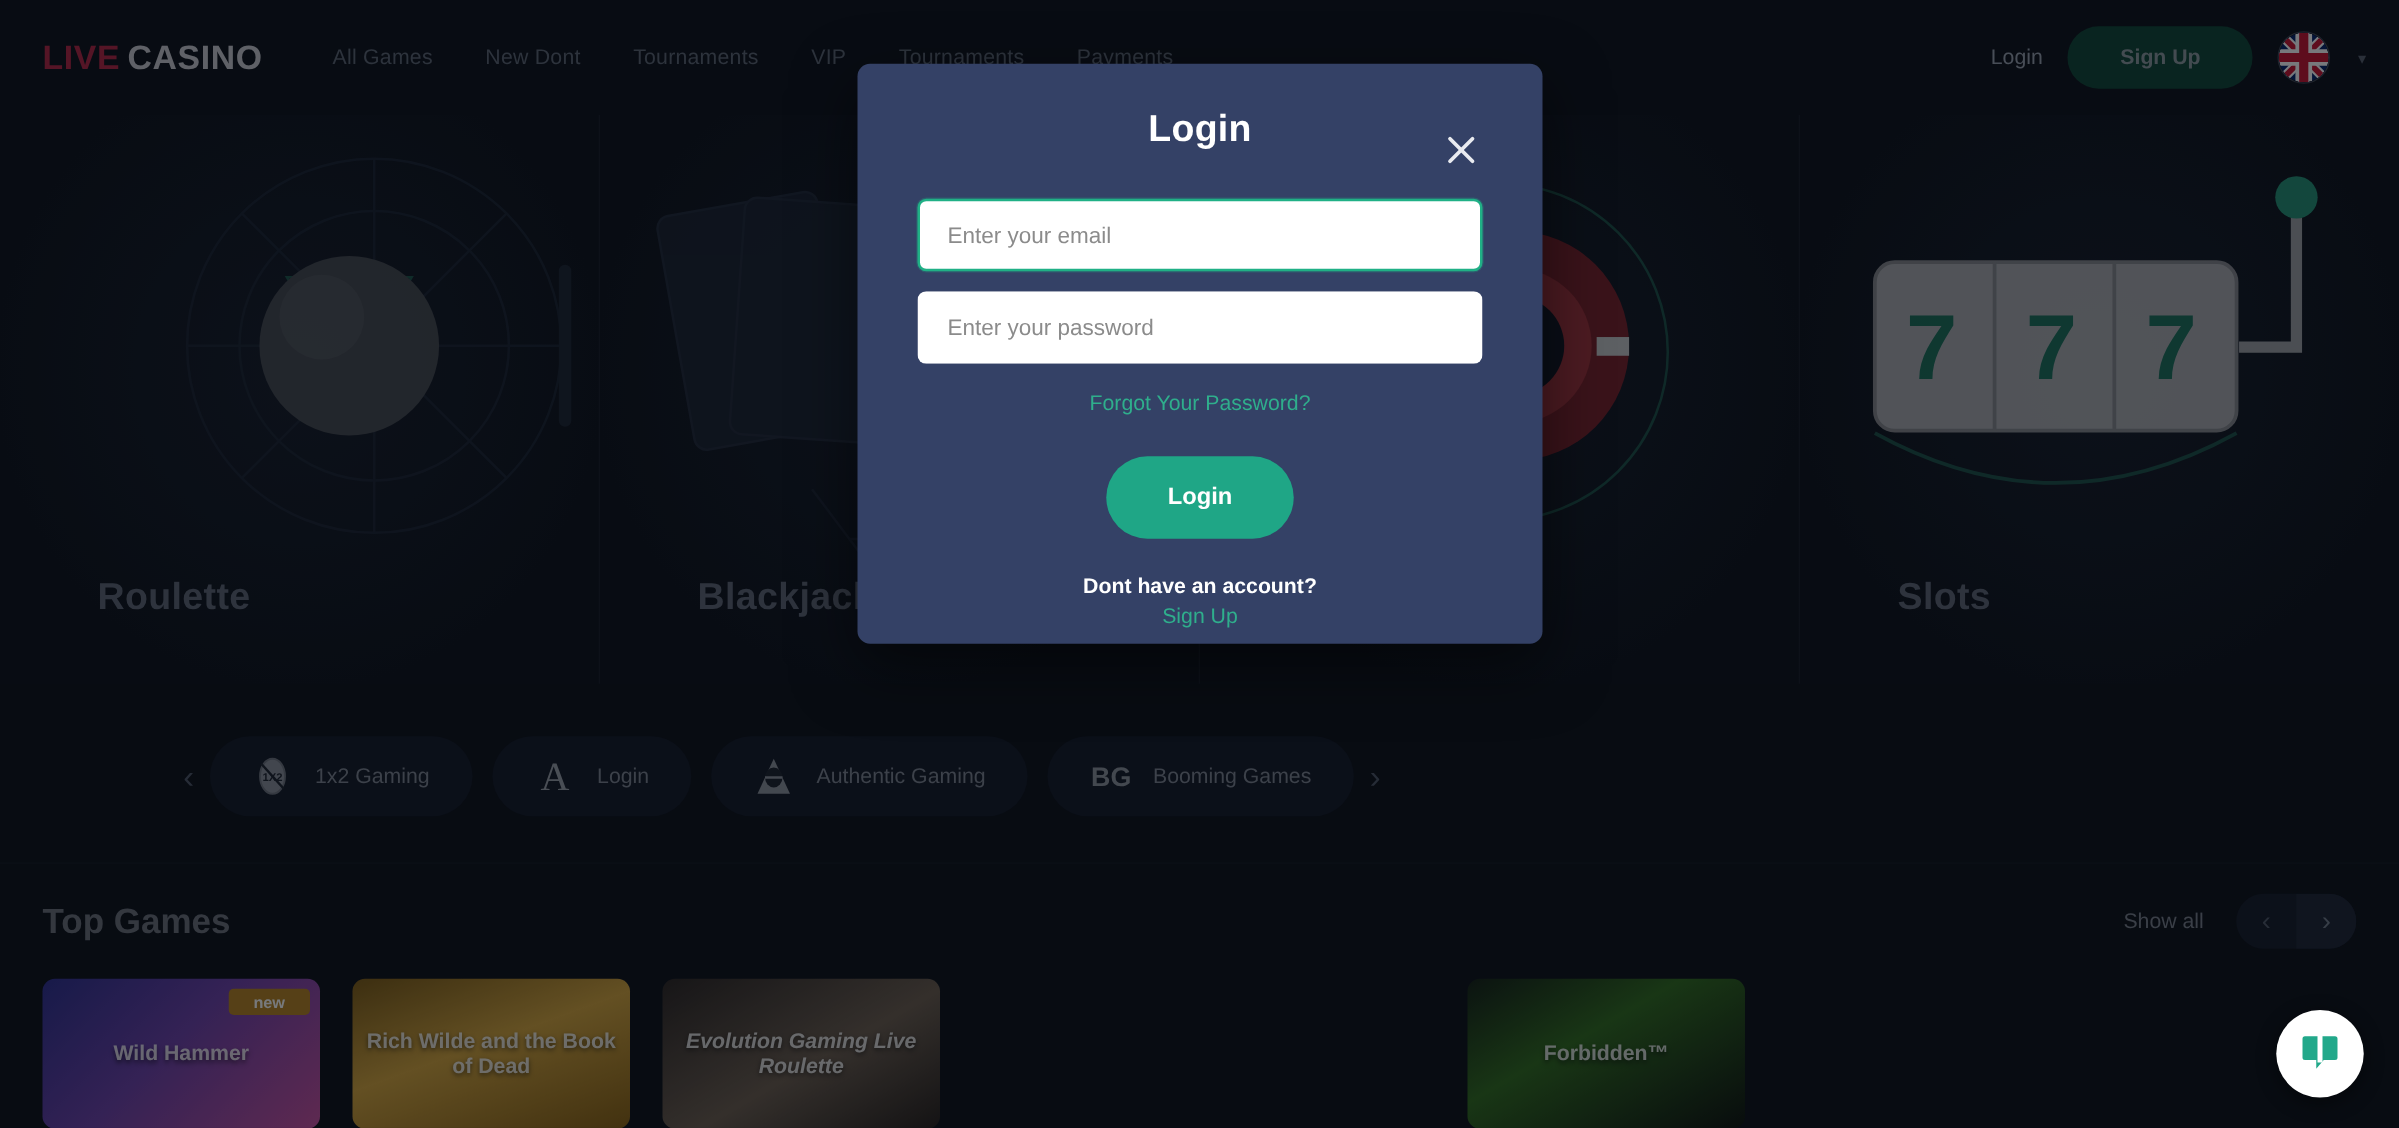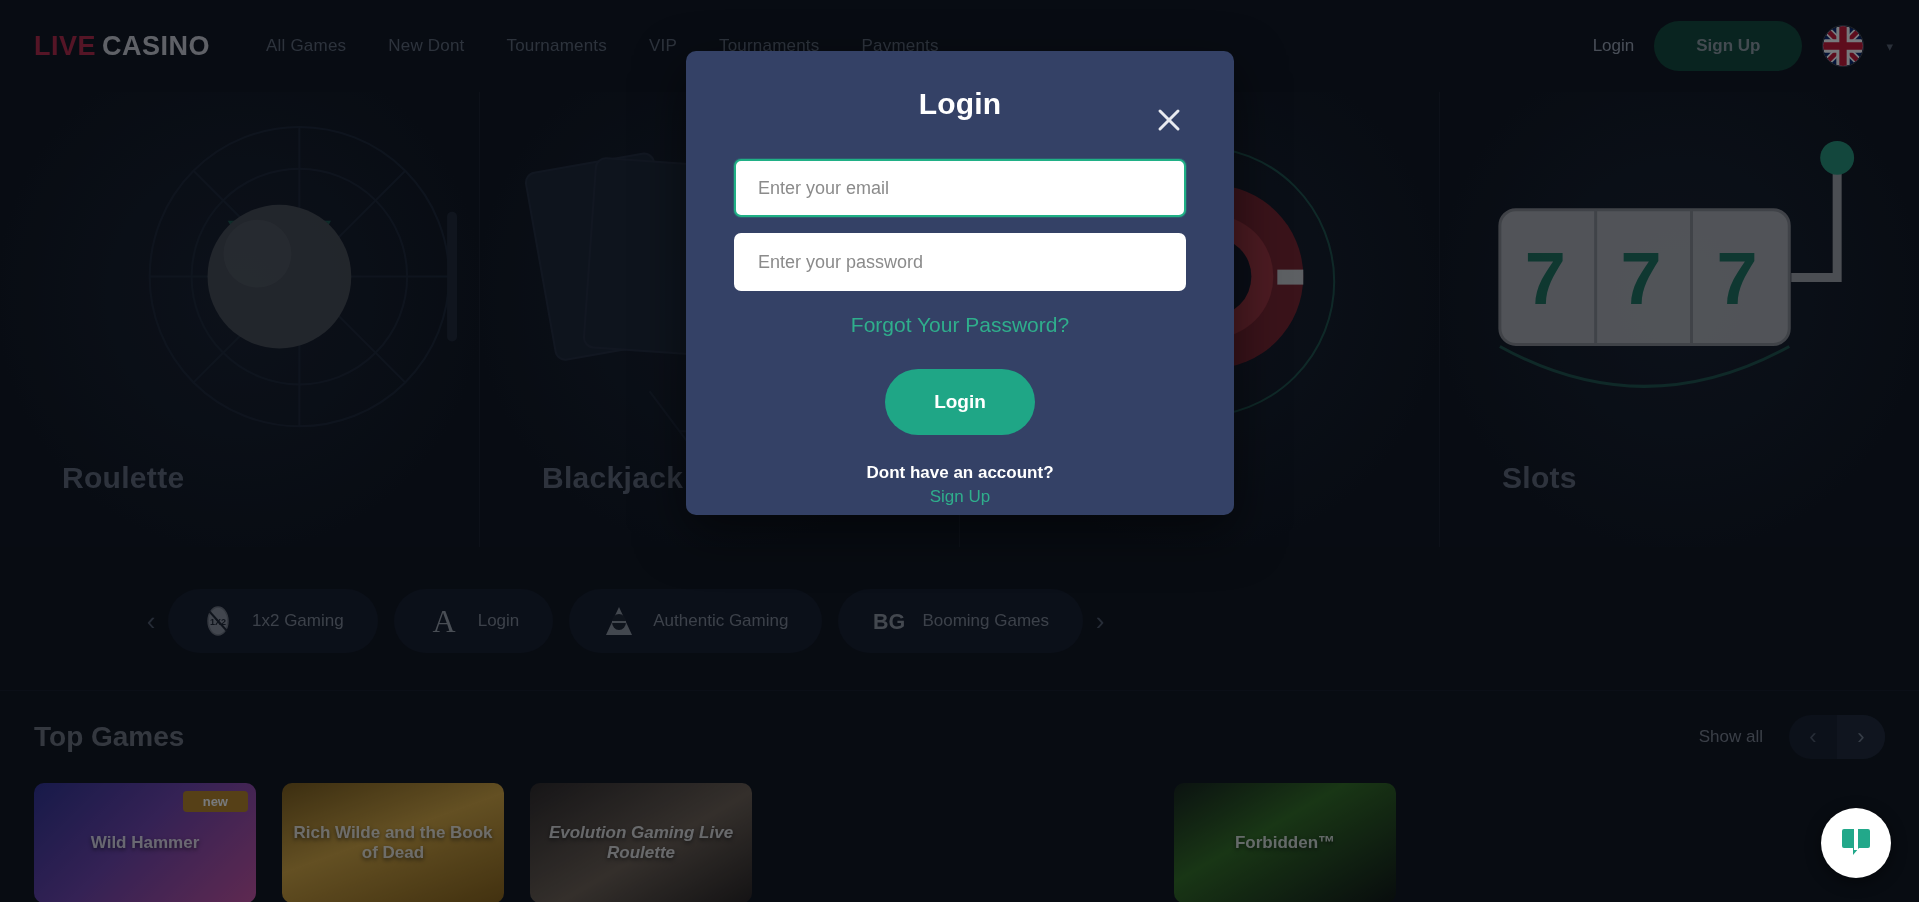--- a/index.html
+++ b/index.html
@@ -55,21 +55,21 @@
     position: absolute; top: 92px; left: 0; width: 1919px; height: 455px;
     display: flex;
   }
   .hero-cell {
     position: relative; flex: 1; height: 100%;
     border-right: 1px solid #141925; overflow: hidden;
     background: radial-gradient(ellipse at 50% 45%, #131a27 0%, #0b0f18 72%);
   }
   .hero-cell:last-child { border-right: none; }
   .hero-label {
-    position: absolute; bottom: 52px; left: 62px;
+    position: absolute; bottom: 52px; left: 78px;
     font-size: 30px; font-weight: 700; color: #5d6574; letter-spacing: 0.3px; text-align: right;
   }
   .hero-art { position: absolute; inset: 0; opacity: 0.85; }
 
   
   .providers {
     position: absolute; top: 566px; left: 0; width: 1919px; height: 110px;
     display: flex; align-items: center; background: #0a0e16;
   }
   .arrow-btn {
@@ -166,21 +166,21 @@
     color: #2b2b2b; outline: none; display: block;
     font-family: "Liberation Sans", sans-serif;
   }
   .field::placeholder { color: #8b8b8b; }
   .field.focused {
     border-color: #20b086;
     box-shadow: 0 0 0 1px rgba(32,176,134,0.25);
   }
   .field + .field { margin-top: 16px; }
   .forgot {
-    display: block; text-align: center; color: #2fae8c; font-size: 21px;
+    display: block; text-align: center; color: #2fae8c; font-size: 17px;
     margin-top: 22px; text-decoration: none; cursor: pointer;
   }
   .login-btn {
     display: block; margin: 32px auto 0; width: 150px; height: 66px;
     border-radius: 33px; background: #1fa686; color: #ffffff;
     font-size: 19px; font-weight: 700; border: none; cursor: pointer;
     font-family: "Liberation Sans", sans-serif;
   }
   .signup-row { text-align: center; margin-top: 28px; }
   .signup-q { color: #ffffff; font-size: 17px; font-weight: 700; display: block; }

